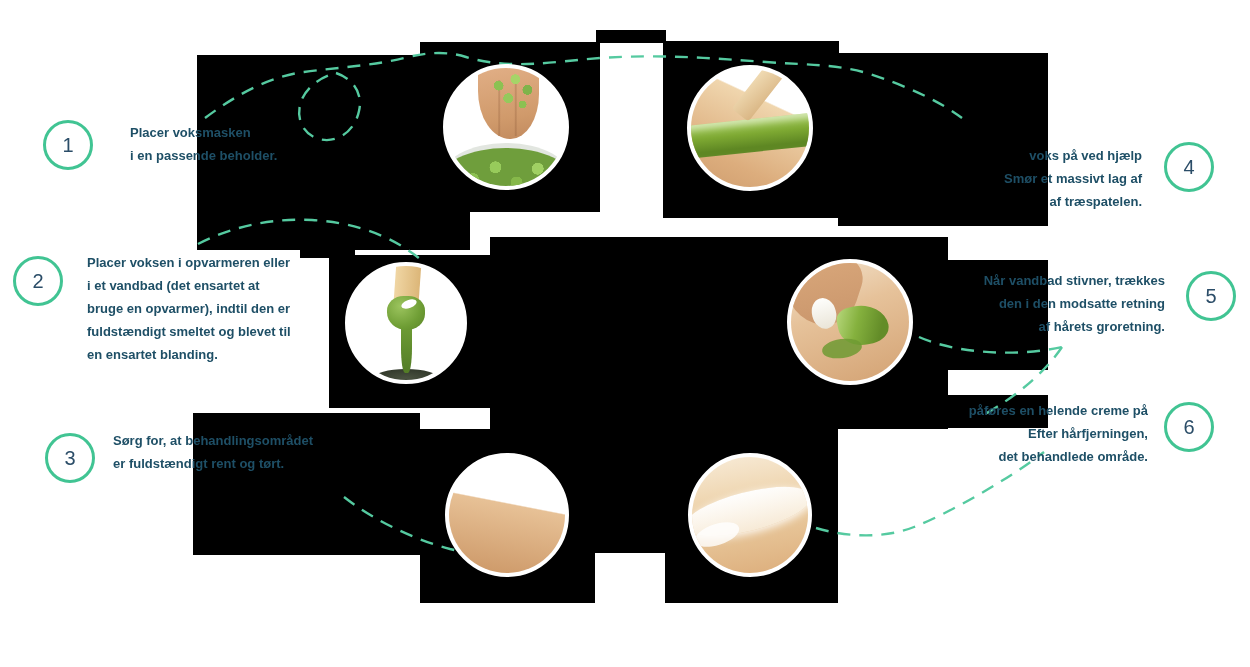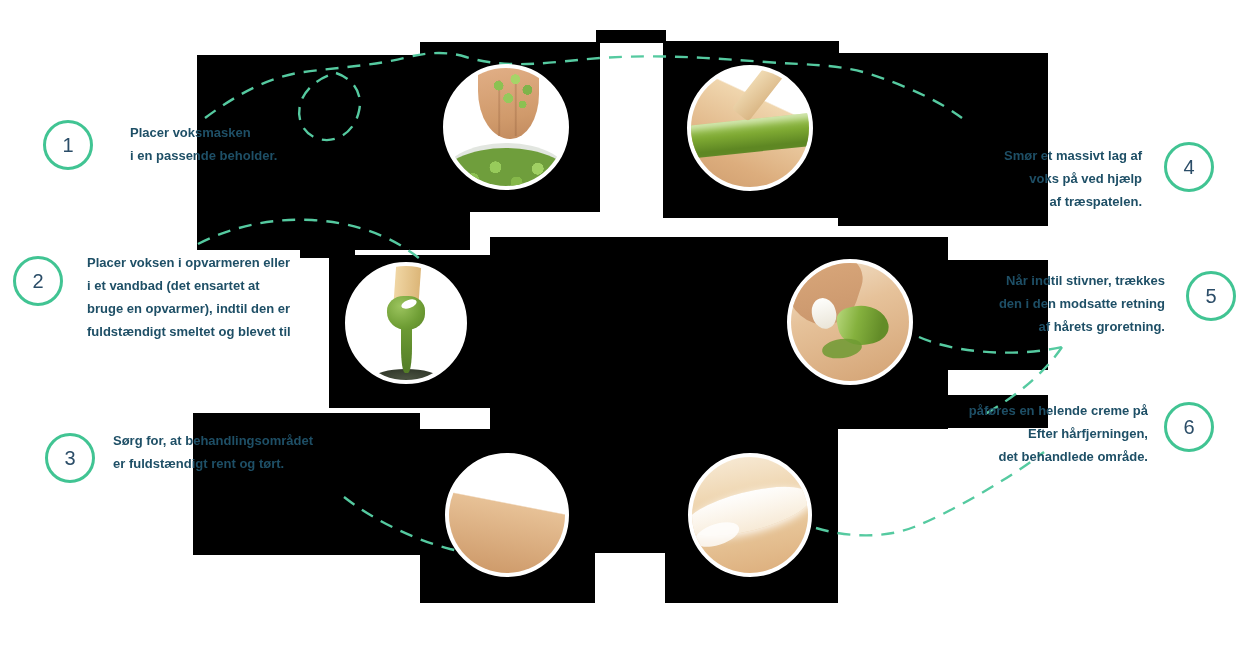--- a/index.html
+++ b/index.html
@@ -161,32 +161,33 @@
 
   <div class="txt" style="left:130px;top:121px">
     <div>Placer voksmasken</div>
     <div>i en passende beholder.</div>
   </div>
   <div class="txt" style="left:87px;top:251px">
     <div>Placer voksen i opvarmeren eller</div>
     <div>i et vandbad (det ensartet at</div>
     <div>bruge en opvarmer), indtil den er</div>
     <div>fuldstændigt smeltet og blevet til</div>
+    <div>en ensartet blanding.</div>
   </div>
   <div class="txt" style="left:113px;top:429px">
     <div>Sørg for, at behandlingsområdet</div>
     <div>er fuldstændigt rent og tørt.</div>
   </div>
   <div class="txt r" style="right:108px;top:144px">
+    <div>voks på ved hjælp</div>
     <div>Smør et massivt lag af</div>
-    <div>voks på ved hjælp</div>
     <div>af træspatelen.</div>
   </div>
   <div class="txt r" style="right:85px;top:269px">
-    <div>Når indtil stivner, trækkes</div>
+    <div>Når vandbad stivner, trækkes</div>
     <div>den i den modsatte retning</div>
     <div>af hårets groretning.</div>
   </div>
   <div class="txt r" style="right:102px;top:399px">
     <div>påføres en helende creme på</div>
     <div>Efter hårfjerningen,</div>
     <div>det behandlede område.</div>
   </div>
 
 

